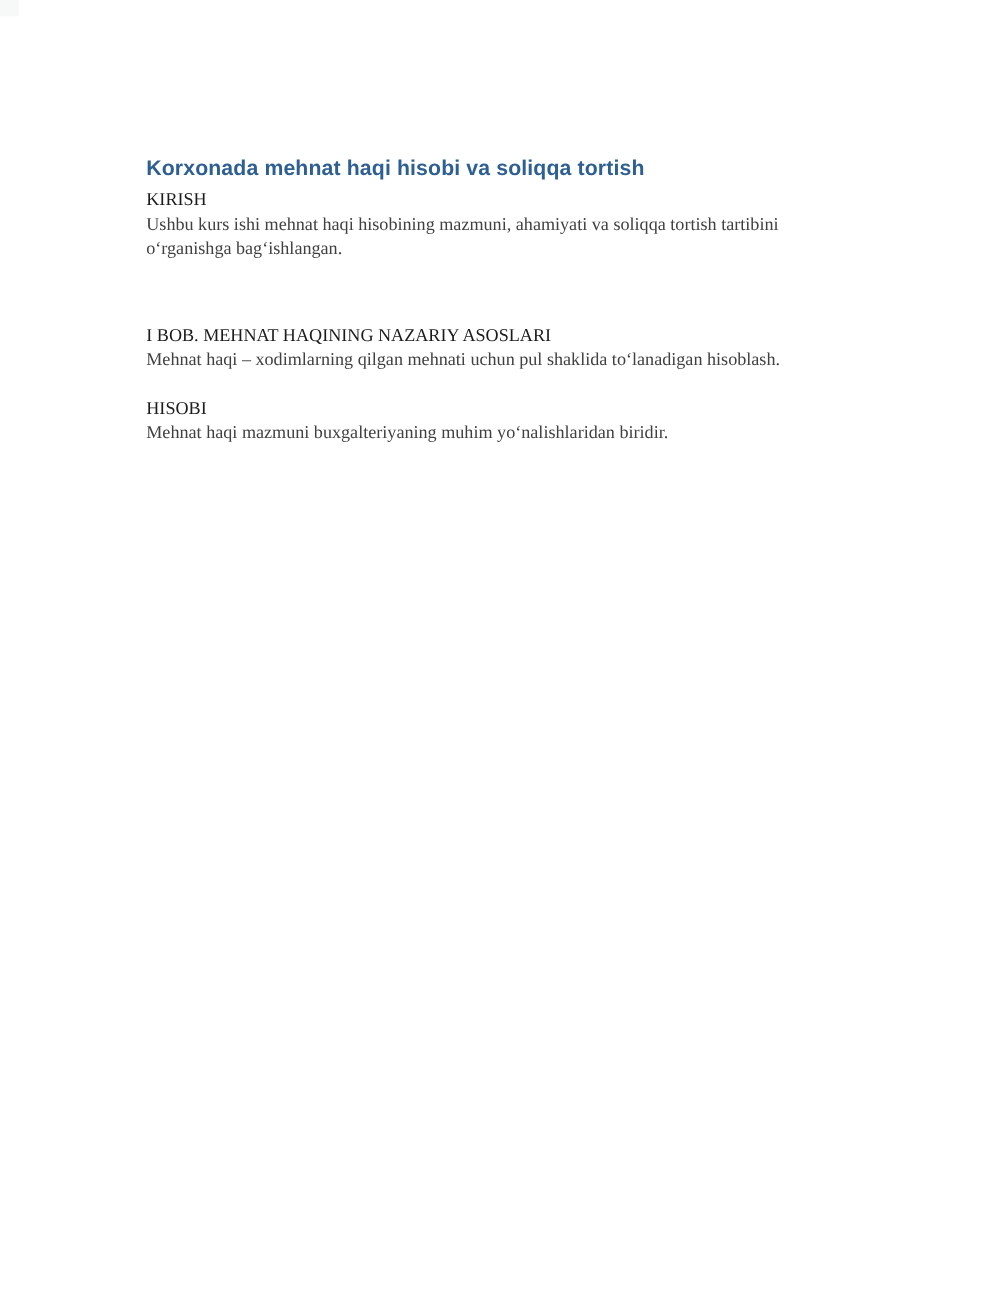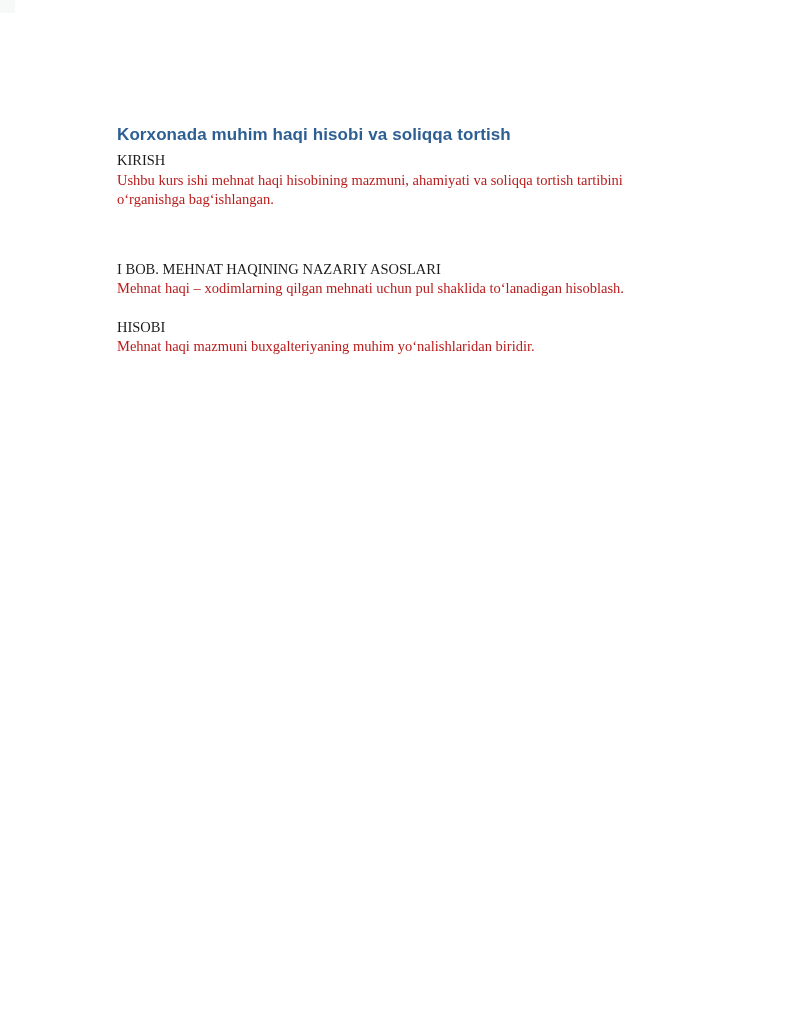--- a/index.html
+++ b/index.html
@@ -47,32 +47,32 @@
   .section-heading {
     font-size: 14.5px;
     line-height: 19.5px;
     color: #1b1b1b;
     font-weight: 400;
     margin: 0;
   }
   .section-body {
     font-size: 14.5px;
     line-height: 19.5px;
-    color: #b91c1c;
+    color: #404040;
     margin: 0;
   }
 </style>
 </head>
 <body>
 
 <div class="corner-artifact"></div>
 
 <div class="doc">
 
-  <h1 class="doc-title">Korxonada muhim haqi hisobi va soliqqa tortish</h1>
+  <h1 class="doc-title">Korxonada mehnat haqi hisobi va soliqqa tortish</h1>
 
   <div class="section intro">
     <p class="section-heading">KIRISH</p>
     <p class="section-body">Ushbu kurs ishi mehnat haqi hisobining mazmuni, ahamiyati va soliqqa tortish tartibini oʻrganishga bagʻishlangan.</p>
   </div>
 
   <div class="section">
     <p class="section-heading">I BOB. MEHNAT HAQINING NAZARIY ASOSLARI</p>
     <p class="section-body">Mehnat haqi – xodimlarning qilgan mehnati uchun pul shaklida toʻlanadigan hisoblash.</p>
   </div>

